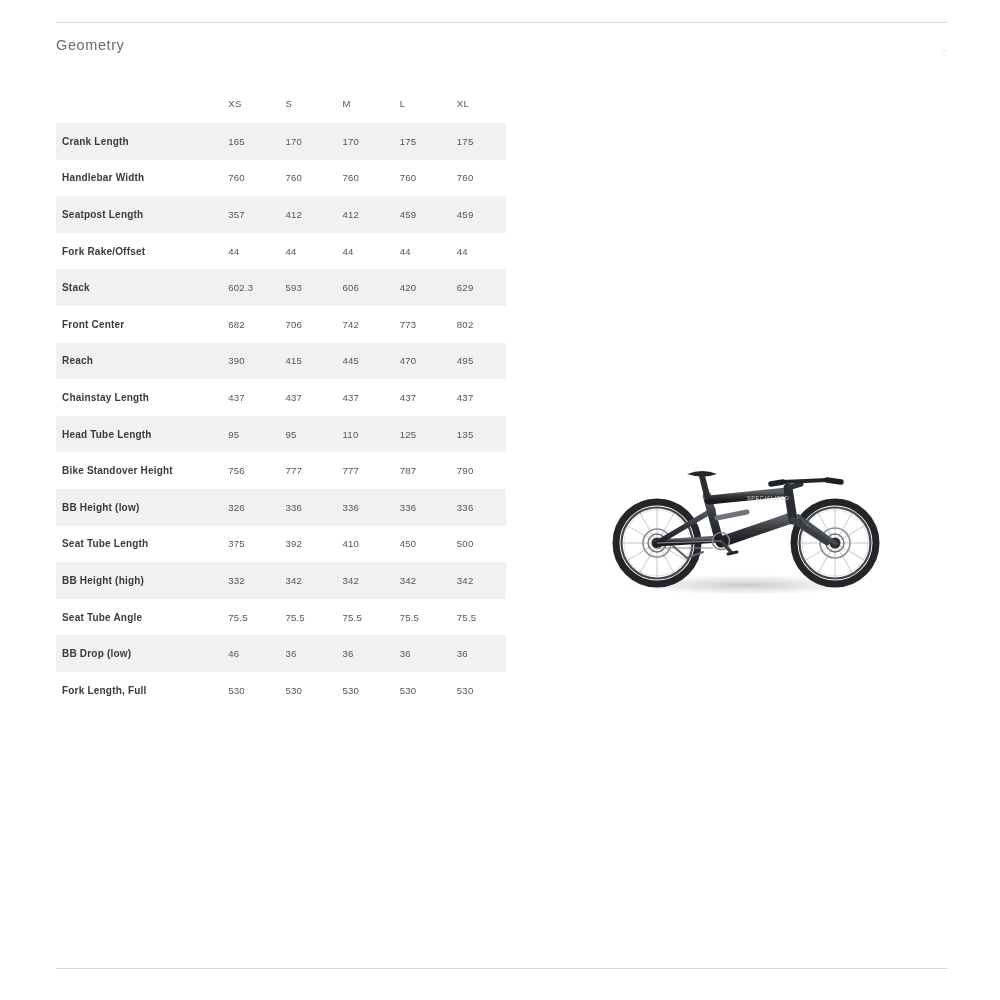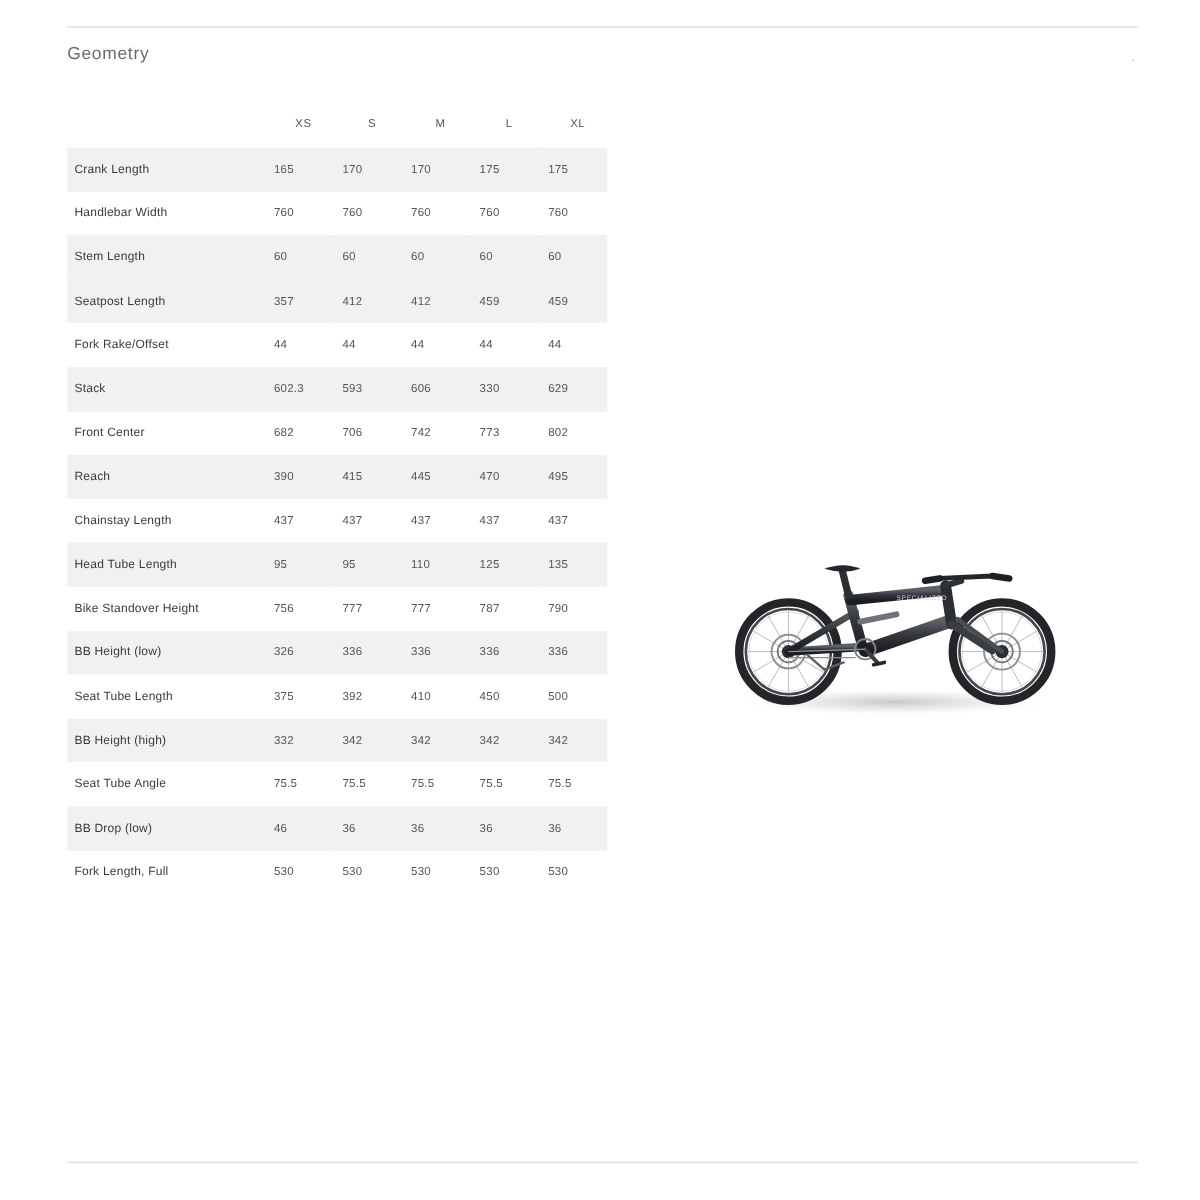--- a/index.html
+++ b/index.html
@@ -59,21 +59,21 @@
     width: 450px;
     table-layout: fixed;
   }
   table.geo col.label { width: 146px; }
   table.geo col.size { width: 50.8px; }
 
   table.geo thead th {
     font-size: 9.5px;
     font-weight: 400;
     color: #555;
-    text-align: center;
+    text-align: left;
     padding: 0 0 14px 0;
     letter-spacing: 0.4px;
     vertical-align: bottom;
     background: transparent;
     margin-left: 48px;
   }
   table.geo thead th.label-head { padding-left: 6px; }
   table.geo thead th.size-head { padding-left: 8px; }
 
   table.geo tbody td {
@@ -81,20 +81,21 @@
     color: #4a4a4a;
     height: 36.6px;
     padding: 0;
     vertical-align: middle;
     letter-spacing: 0.2px;
   }
   table.geo tbody td.label {
     padding-left: 6px;
     color: #3a3a3a;
     font-size: 10px;
+    font-weight: bold;
   }
   table.geo tbody td.val {
     padding-left: 8px;
     color: #555;
   }
   table.geo tbody tr.alt td {
     background: #f1f1f1;
   }
 
   .bike-figure {
@@ -149,28 +150,20 @@
 
         <tr>
           <td class="label">Handlebar Width</td>
           <td class="val">760</td>
           <td class="val">760</td>
           <td class="val">760</td>
           <td class="val">760</td>
           <td class="val">760</td>
         </tr>
 
-        <tr class="alt">
-          <td class="label">Stem Length</td>
-          <td class="val">60</td>
-          <td class="val">60</td>
-          <td class="val">60</td>
-          <td class="val">60</td>
-          <td class="val">60</td>
-        </tr>
 
 
         <tr class="alt">
           <td class="label">Seatpost Length</td>
           <td class="val">357</td>
           <td class="val">412</td>
           <td class="val">412</td>
           <td class="val">459</td>
           <td class="val">459</td>
         </tr>
@@ -182,21 +175,21 @@
           <td class="val">44</td>
           <td class="val">44</td>
           <td class="val">44</td>
         </tr>
 
         <tr class="alt">
           <td class="label">Stack</td>
           <td class="val">602.3</td>
           <td class="val">593</td>
           <td class="val">606</td>
-          <td class="val">330</td>
+          <td class="val">420</td>
           <td class="val">629</td>
         </tr>
 
         <tr>
           <td class="label">Front Center</td>
           <td class="val">682</td>
           <td class="val">706</td>
           <td class="val">742</td>
           <td class="val">773</td>
           <td class="val">802</td>

